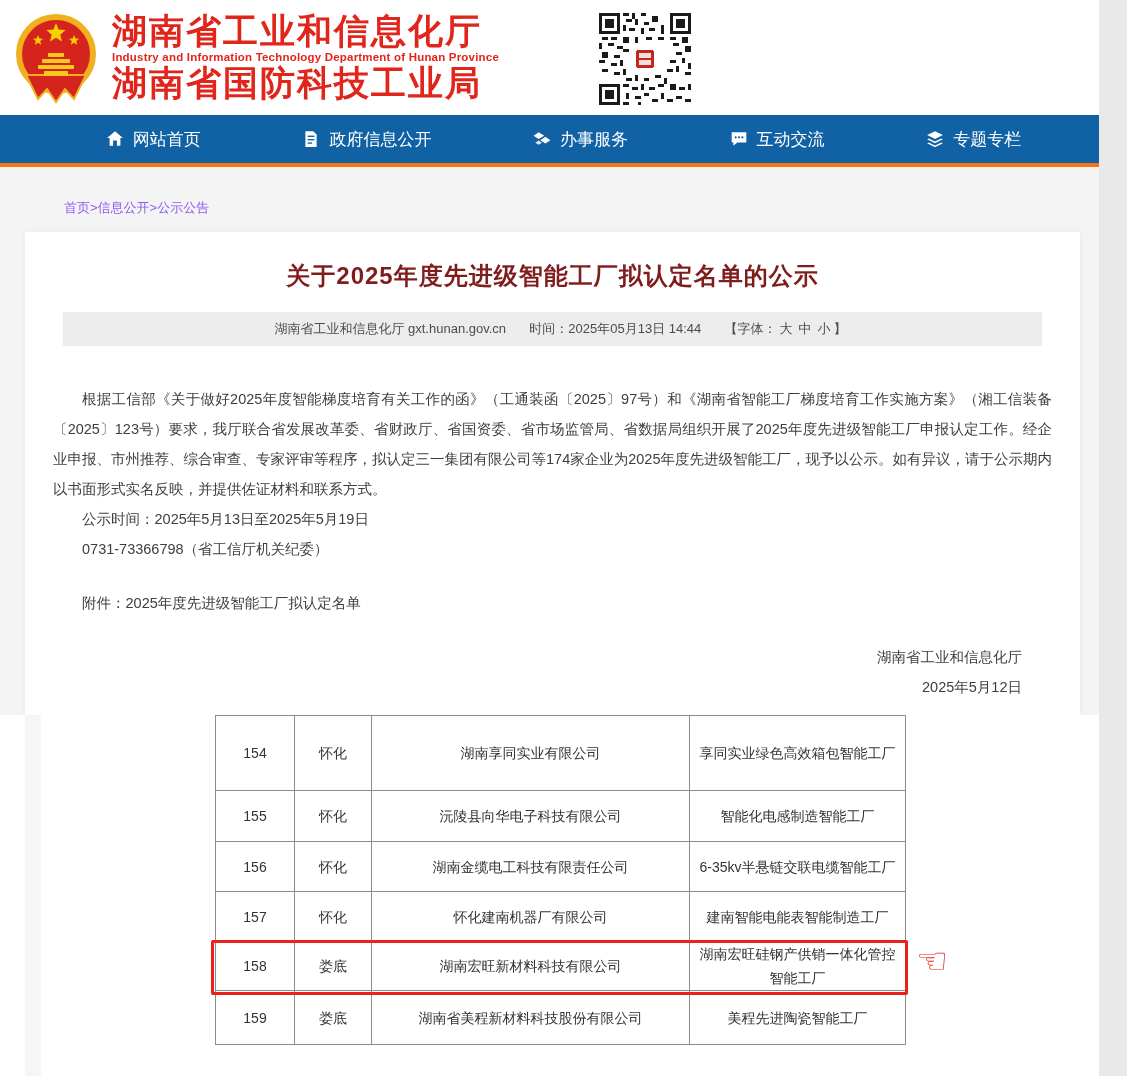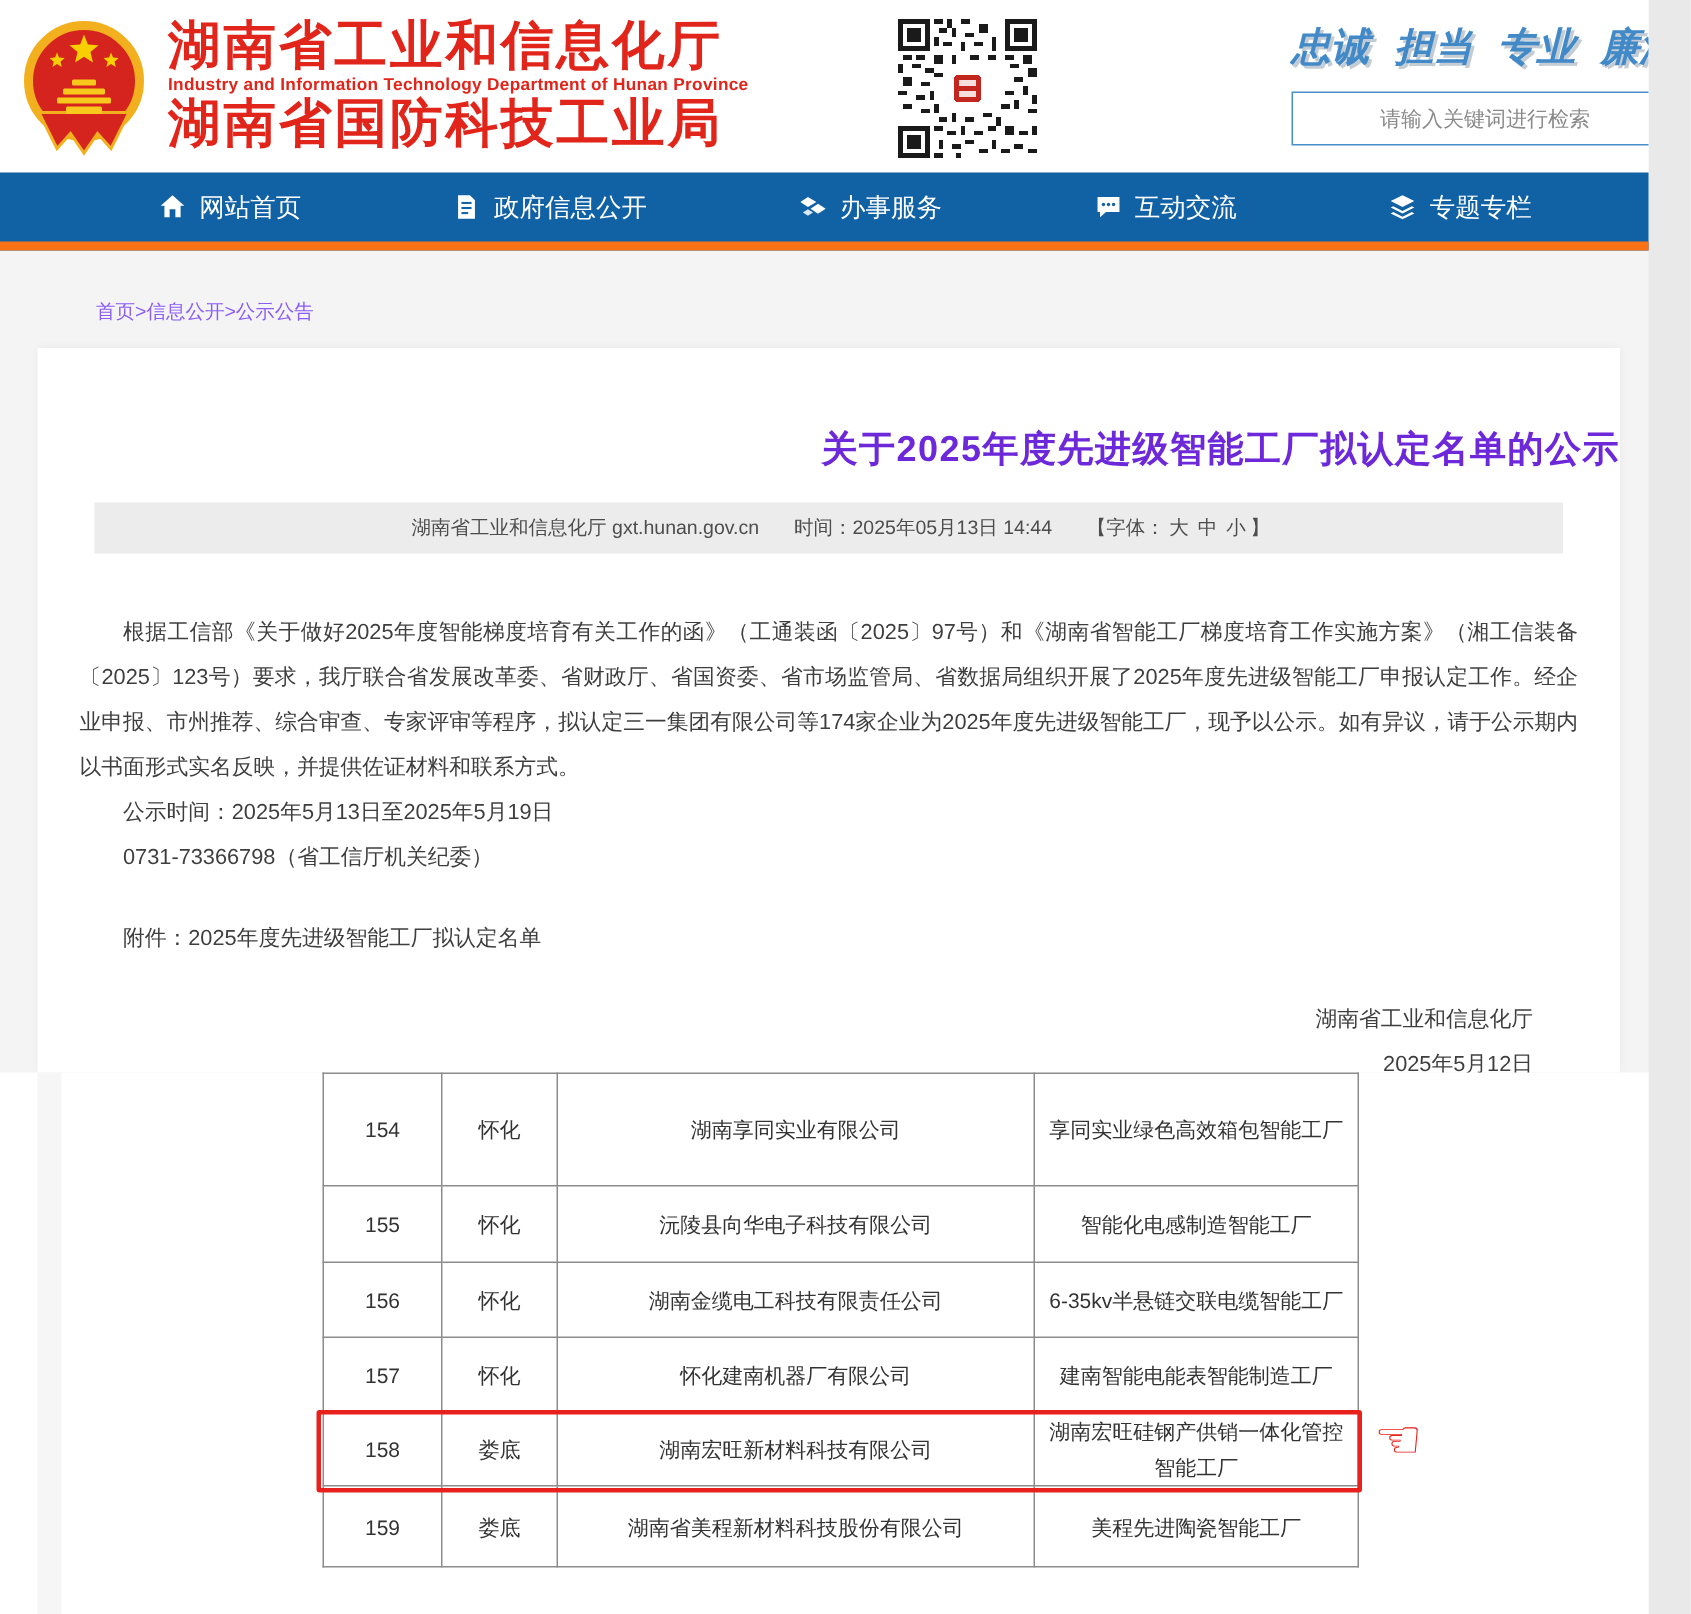--- a/index.html
+++ b/index.html
@@ -14,30 +14,30 @@
   .emblem{ position:absolute; left:8px; top:9px; width:96px; height:96px; }
   .org-block{ position:absolute; left:112px; top:12px; }
   .org-cn{ font-size:35px; font-weight:bold; color:#e1251b; letter-spacing:2px; line-height:38px; white-space:nowrap; }
   .org-en{ font-size:11.5px; font-weight:bold; color:#e1251b; line-height:14px; letter-spacing:0.2px; white-space:nowrap; }
   .qr{ position:absolute; left:596px; top:10px; width:98px; height:98px; }
   .hdr-right{ position:absolute; right:0px; top:14px; width:266px; }
   .slogan{ display:flex; justify-content:space-between; width:258px; font-size:26px; font-weight:bold; font-style:italic; color:#4289c8; text-shadow:2px 2px 0 #c3ccd4; white-space:nowrap; }
   .search{ margin-top:12px; width:258px; height:36px; border:1px solid #4a8ec9; background:#fff; font-size:14px; text-align:center; color:#333; outline:none; font-family:inherit; }
   .search::placeholder{ color:#8a8a8a; }
   
-  .nav{ position:absolute; top:115px; left:0; width:1127px; height:52px; background:#1161a5; border-bottom:6px solid #f97316; display:flex; align-items:center; justify-content:space-around; padding:0 55px; }
+  .nav{ position:absolute; top:115px; left:0; width:1127px; height:52px; background:#1161a5; border-bottom:4px solid #f97316; display:flex; align-items:center; justify-content:space-around; padding:0 55px; }
   .nav-item{ display:flex; align-items:center; gap:9px; color:#fff; font-size:17px; cursor:pointer; white-space:nowrap; }
   .nicon{ width:18px; height:18px; display:inline-flex; }
   .nicon svg{ width:18px; height:18px; }
   
   .crumbs{ position:absolute; top:199px; left:64px; font-size:13px; color:#999; }
   .crumbs span{ color:#8b5cf6; }
   
   .panel{ position:absolute; left:25px; top:232px; width:1055px; height:483px; background:#fff; box-shadow:0 0 6px rgba(0,0,0,0.06); }
-  .a-title{ margin-top:51px; text-align:right; font-size:24px; font-weight:bold; color:#6d28d9; letter-spacing:1px; }
+  .a-title{ margin-top:28px; text-align:center; font-size:24px; font-weight:bold; color:#7f1d1d; letter-spacing:1px; }
   .a-meta{ margin:20px 38px 0; background:#ececec; height:34px; line-height:34px; text-align:center; font-size:13px; color:#4d4d4d; white-space:nowrap;padding-left:16px; }
   .a-meta .m-gap{ display:inline-block; width:16px; }
   .a-meta .fsz{ margin:0 3px; cursor:pointer; }
   .a-body{ margin:38px 28px 0; font-size:14.5px; color:#3e3e3e; line-height:30px; }
   .a-body p{ text-indent:2em; text-align:justify; }
   .p-attach{ margin-top:24px; cursor:pointer; }
   .signature{ margin-top:24px; padding-right:30px; text-align:right; line-height:30px; color:#3e3e3e; }
   
   .attach-view{ position:absolute; top:715px; left:0; width:1127px; height:361px; background:#fff; }
   .left-strip{ position:absolute; left:25px; top:0; width:16px; height:361px; background:#f6f6f6; }
@@ -86,29 +86,20 @@
           <path d="M2 2h5v5h-5z M26 2h5v5h-5z M2 26h5v5h-5z" fill="#fff"></path>
           <path d="M3 3h3v3h-3z M27 3h3v3h-3z M3 27h3v3h-3z" fill="#1a1a1a"></path>
           <path d="M9 1h2v1h-2z M12 1h1v2h-1z M15 1h2v1h-2z M19 2h2v2h-2z M10 3h2v1h-2z M13 3h1v2h-1z M16 4h2v1h-2z M9 5h1v2h-1z M11 6h2v1h-2z M15 6h1v2h-1z M18 6h2v1h-2z M22 5h1v3h-1z M2 9h2v1h-2z M5 9h2v1h-2z M9 9h2v2h-2z M13 9h1v2h-1z M17 9h2v1h-2z M21 9h2v1h-2z M25 9h2v1h-2z M29 9h2v2h-2z M1 11h1v2h-1z M4 11h2v1h-2z M7 12h2v1h-2z M26 11h2v1h-2z M30 12h2v2h-2z M2 14h2v2h-2z M6 15h2v1h-2z M9 13h2v1h-2z M27 14h2v1h-2z M1 17h2v1h-2z M5 18h2v1h-2z M8 17h1v2h-1z M25 17h2v1h-2z M29 16h1v2h-1z M31 18h1v2h-1z M2 20h2v1h-2z M6 21h2v1h-2z M9 20h1v2h-1z M24 20h2v1h-2z M27 19h1v2h-1z M30 21h2v1h-2z M10 23h2v1h-2z M13 22h1v2h-1z M16 23h2v1h-2z M20 22h2v1h-2z M23 23h1v2h-1z M9 25h2v1h-2z M12 26h2v1h-2z M15 25h1v2h-1z M18 26h2v1h-2z M21 25h2v1h-2z M25 25h2v2h-2z M28 26h2v1h-2z M31 25h1v2h-1z M10 28h1v2h-1z M13 29h2v1h-2z M16 28h2v1h-2z M19 30h2v1h-2z M22 28h1v2h-1z M24 30h2v1h-2z M27 29h2v1h-2z M30 30h2v1h-2z M9 31h2v1h-2z M14 31h1v1h-1z"></path>
         </g>
         <rect x="12" y="12" width="9" height="9" fill="#fff"></rect>
         <rect x="13.5" y="13.5" width="6" height="6" rx="0.8" fill="#c3261f"></rect>
         <rect x="14.6" y="14.6" width="3.8" height="1.4" fill="#fff" opacity="0.85"></rect>
         <rect x="14.6" y="17" width="3.8" height="1.4" fill="#fff" opacity="0.85"></rect>
       </svg>
     </div>
-    <div class="hdr-right">
-      <div class="slogan">
-        <span>忠诚</span>
-        <span>担当</span>
-        <span>专业</span>
-        <span>廉洁</span>
-      </div>
-      <input class="search" type="text" placeholder="请输入关键词进行检索" style="">
-    </div>
   </div>
 
   <div class="nav">
     <div class="nav-item">
       <span class="nicon">
         <svg viewBox="0 0 16 16">
             <path fill="#fff" d="M8 1 L15 7.2 H12.8 V14 H9.7 V9.4 H6.3 V14 H3.2 V7.2 H1 Z"></path>
           </svg>
       </span>
       <span>网站首页</span>

